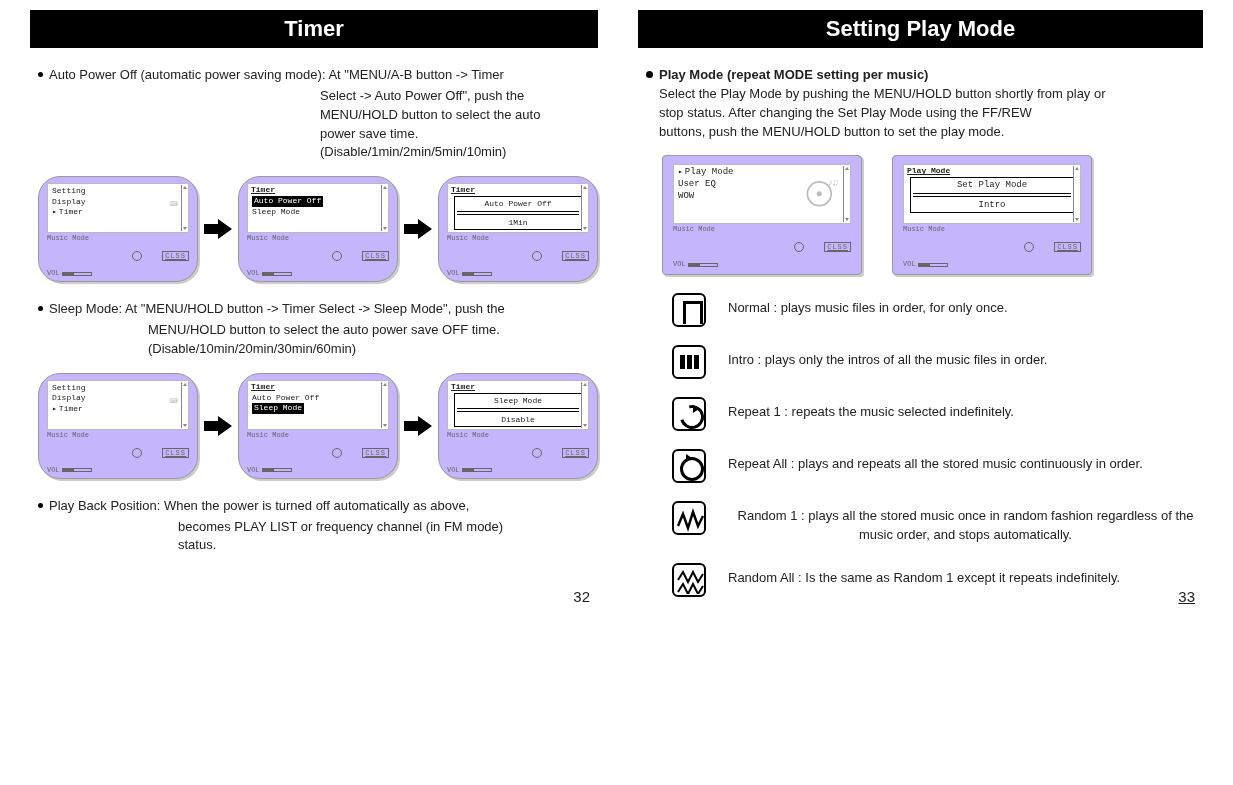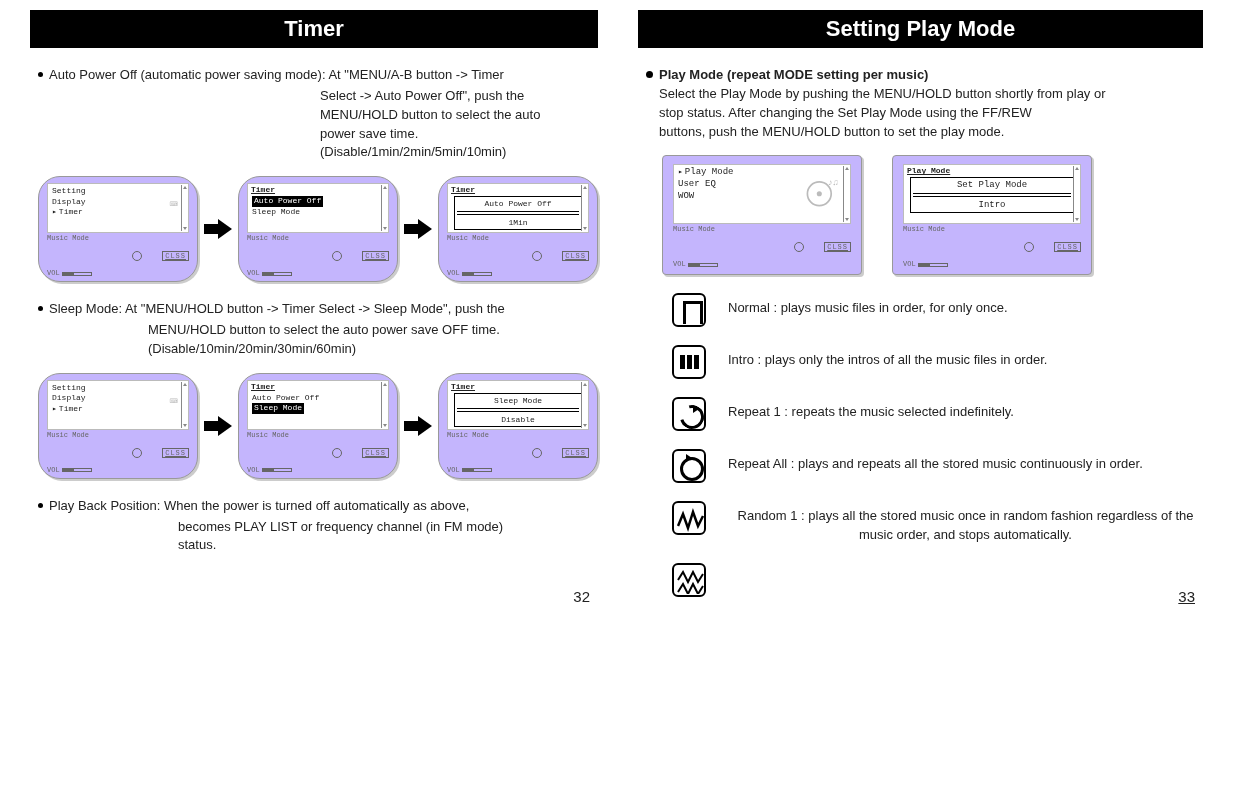--- a/index.html
+++ b/index.html
@@ -368,19 +368,20 @@
           </div>
           <div class="mode-desc">Random 1 : plays all the stored music once in random fashion regardless of the music order, and stops automatically.</div>
         </div>
         <div class="mode-row">
           <div class="mode-icon ic-randall">
             <svg width="28" height="24">
               <polyline points="1,10 6,2 11,12 16,2 21,12 26,4" fill="none" stroke="#000" stroke-width="2"></polyline>
               <polyline points="1,22 6,14 11,24 16,14 21,24 26,16" fill="none" stroke="#000" stroke-width="2"></polyline>
             </svg>
           </div>
+          <div class="mode-desc">Random All : Is the same as Random 1 except it repeats indefinitely.</div>
         </div>
       </div>
 
     <div class="page-num right">33</div>
   </div>
 
 </div>
 
 </body></html>

